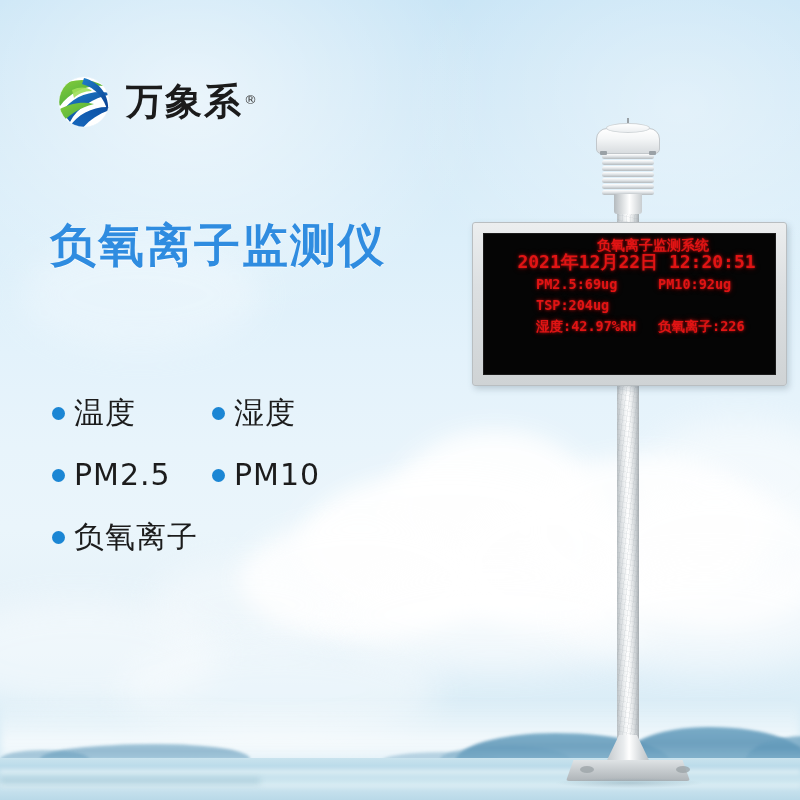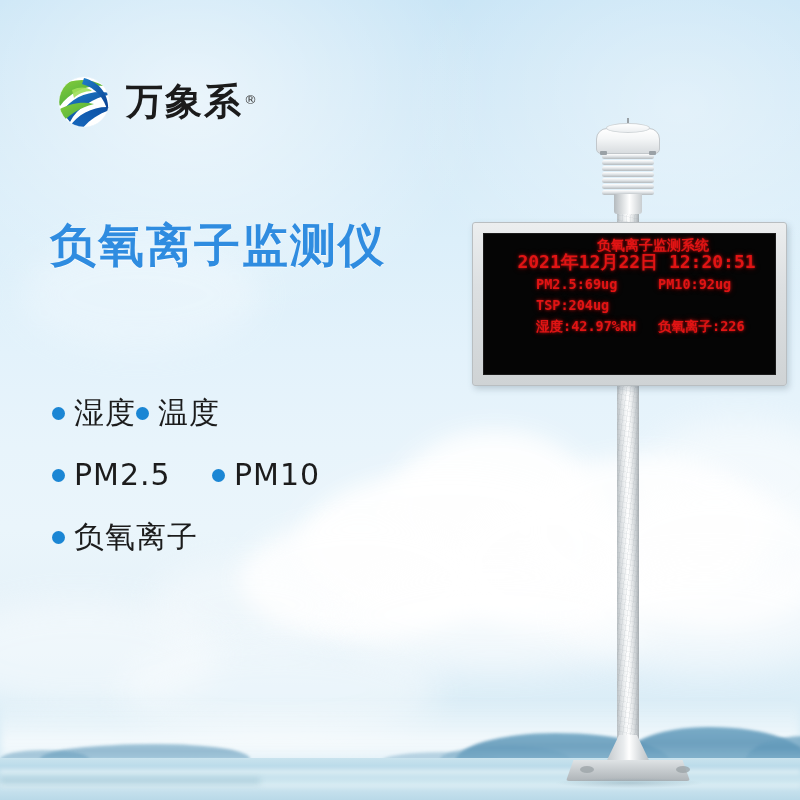--- a/index.html
+++ b/index.html
@@ -438,27 +438,27 @@
       <span>万象系</span>
       <span class="logo-tm">®</span>
     </div>
   </div>
 
   <div class="headline">负氧离子监测仪</div>
 
 
   <div class="feature-list">
     <div class="feature-row">
+      <div class="feature-item col-a">
+        <span class="dot"></span>
+        <span class="feature-label">温度</span>
+      </div>
       <div class="feature-item">
         <span class="dot"></span>
         <span class="feature-label">湿度</span>
-      </div>
-      <div class="feature-item col-a">
-        <span class="dot"></span>
-        <span class="feature-label">温度</span>
       </div>
     </div>
 
     <div class="feature-row">
       <div class="feature-item col-a">
         <span class="dot"></span>
         <span class="feature-label">PM2.5</span>
       </div>
       <div class="feature-item">
         <span class="dot"></span>

